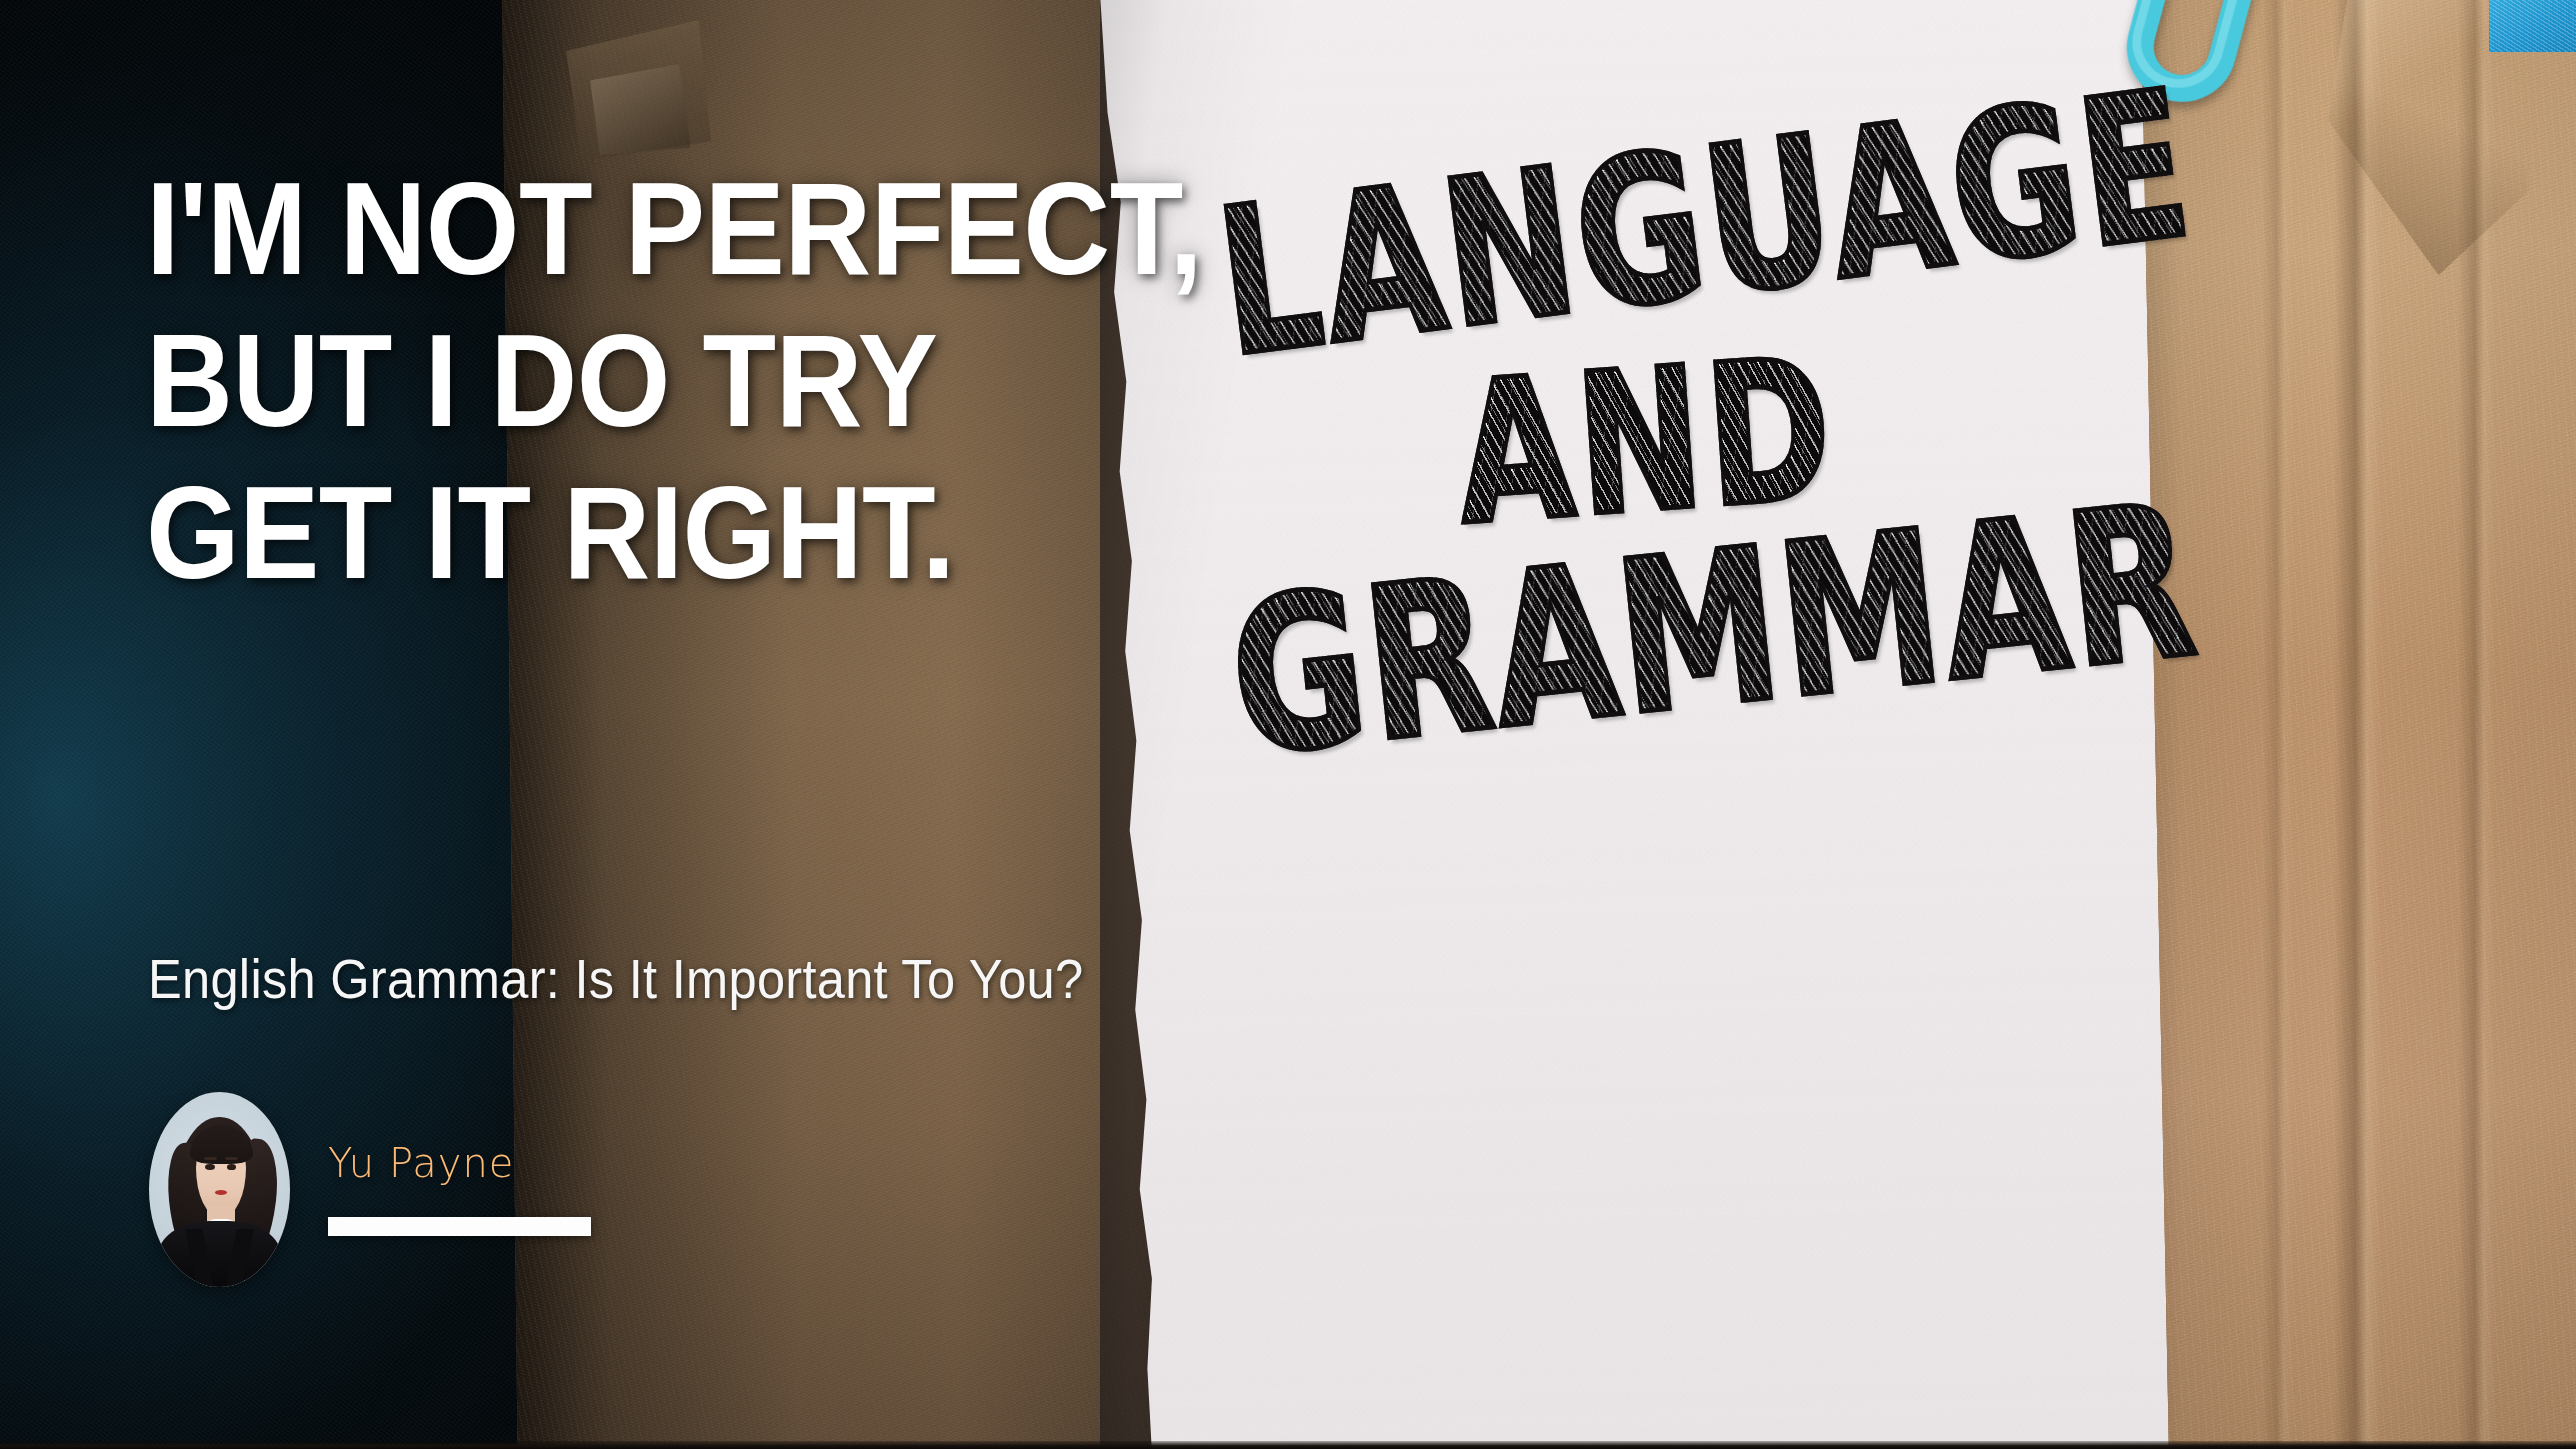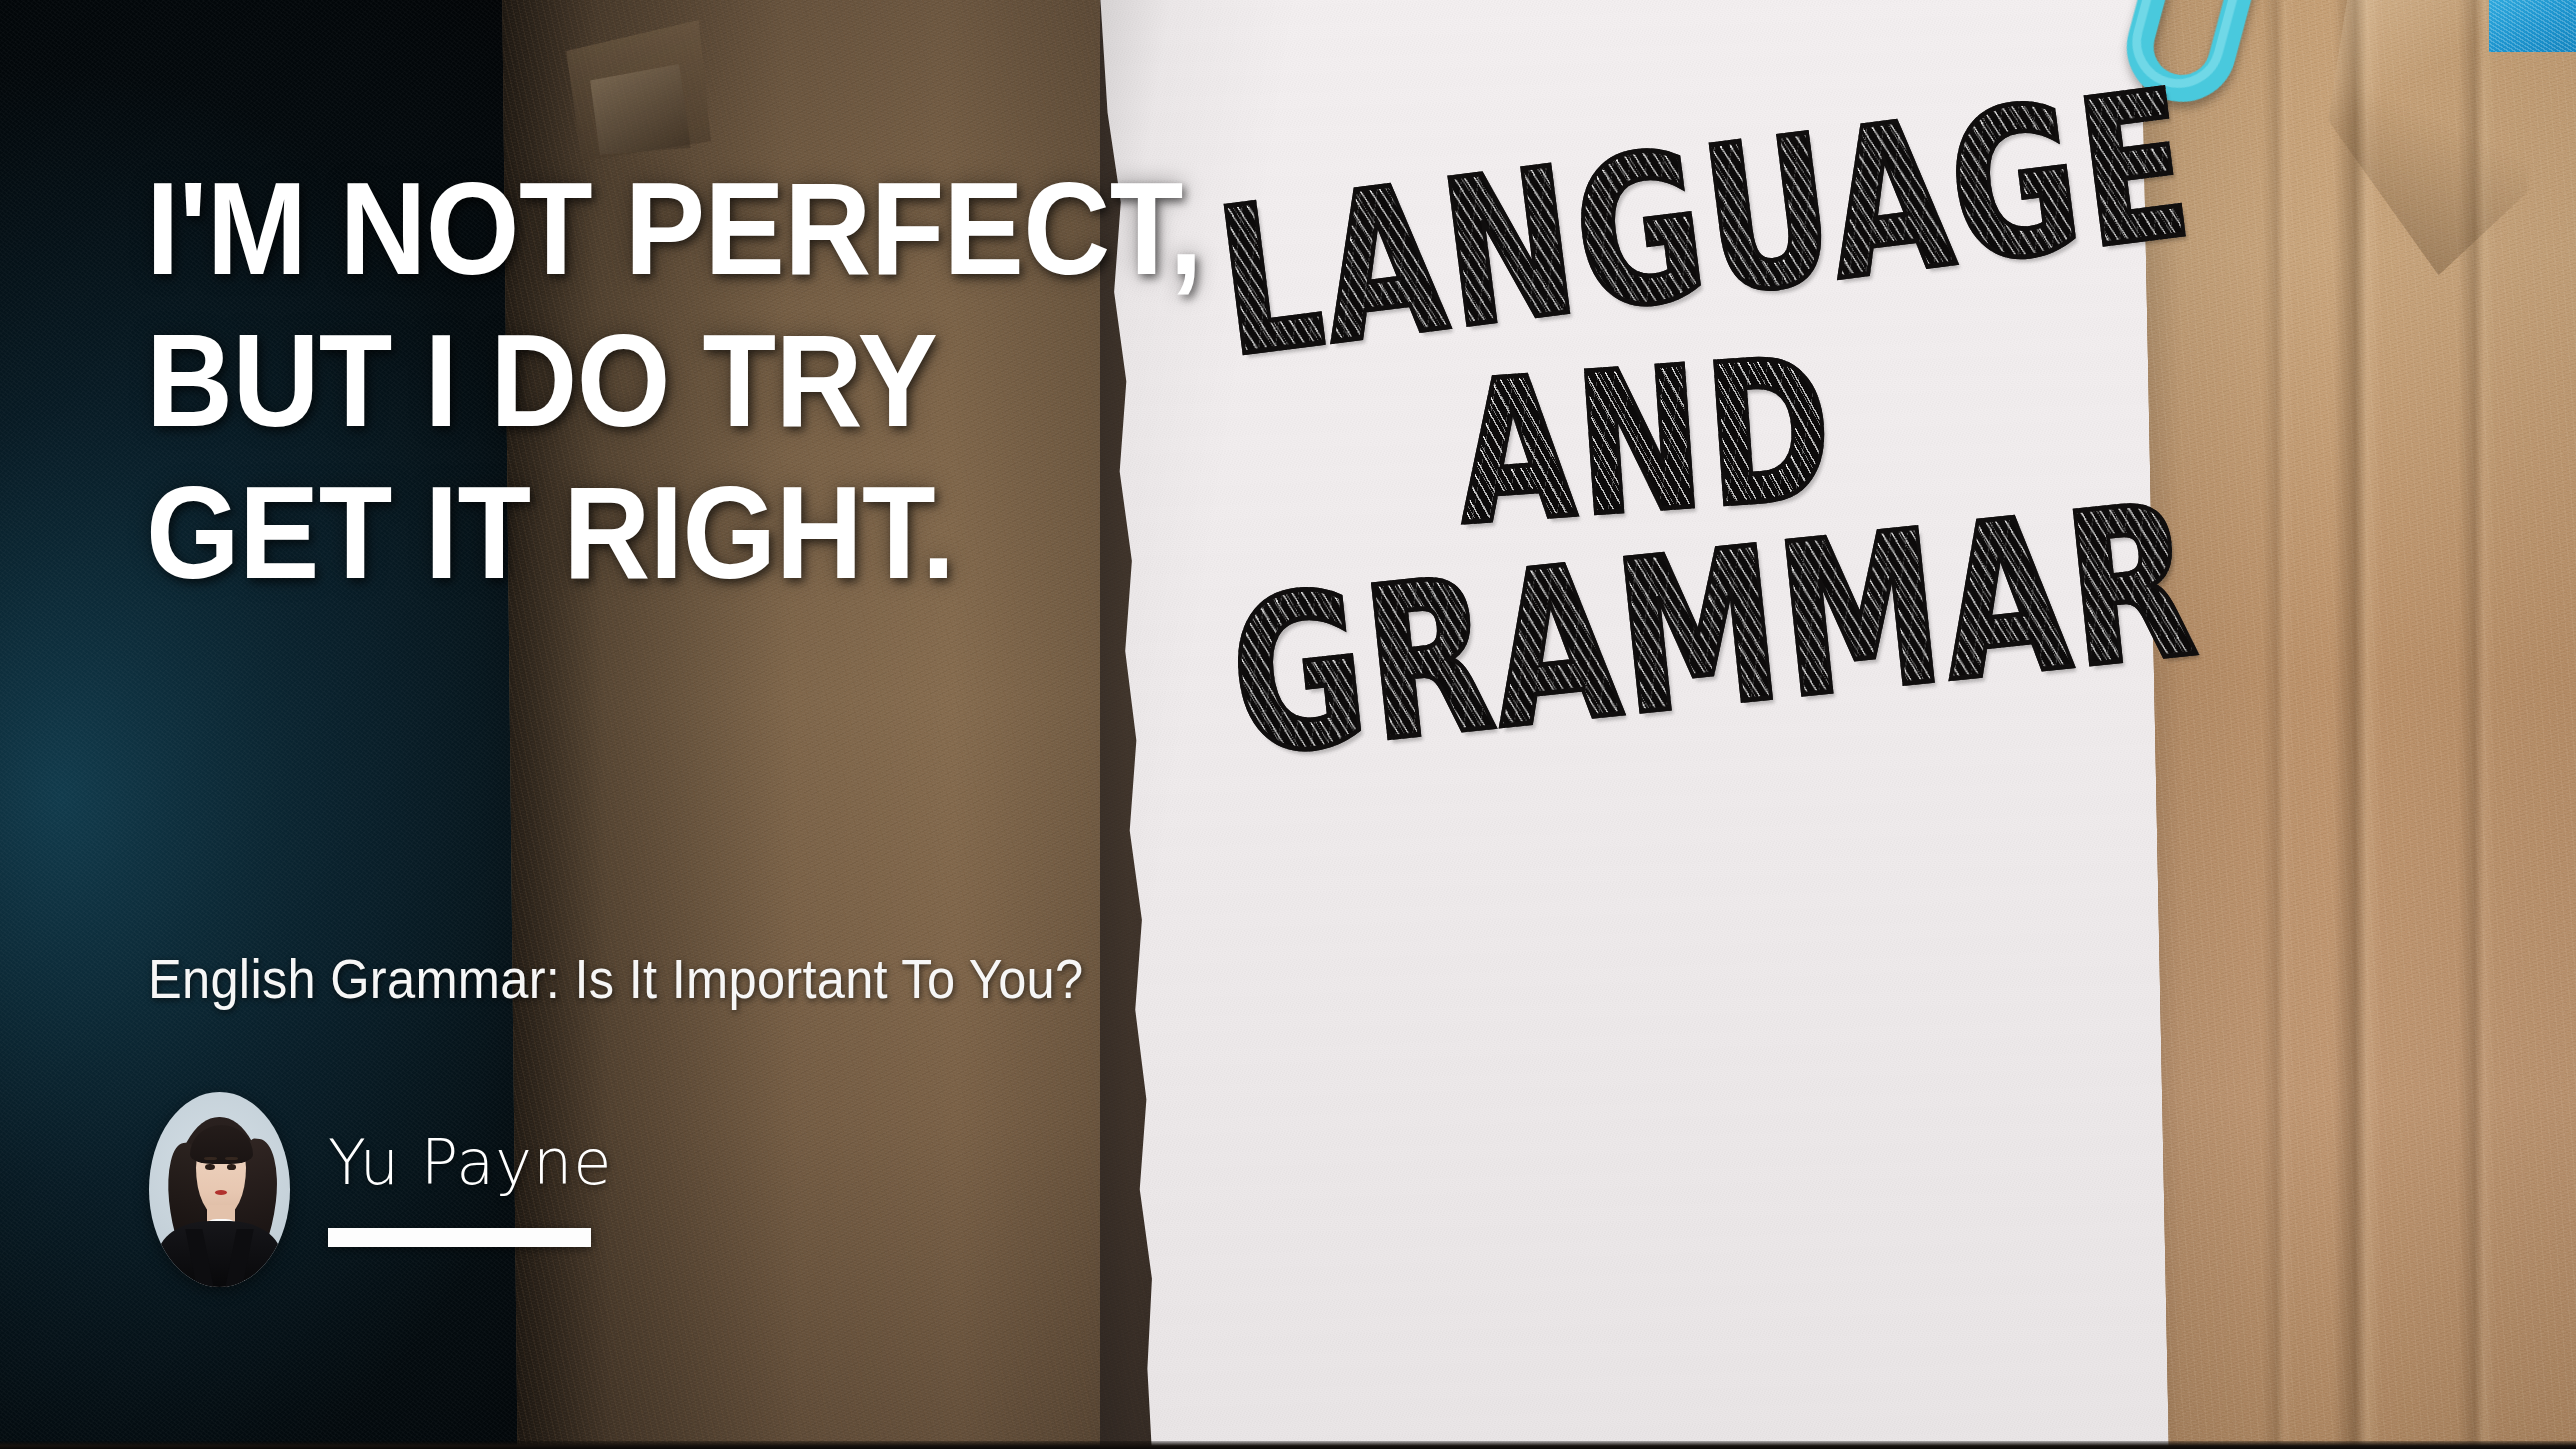--- a/index.html
+++ b/index.html
@@ -227,22 +227,22 @@
     border-radius:42% 42% 0 0/56% 56% 0 0;}
   .av-lapel-l{position:absolute;left:30%;bottom:0;width:12%;height:30%;
     background:#0d0d10;transform:skewX(11deg);}
   .av-lapel-r{position:absolute;right:30%;bottom:0;width:12%;height:30%;
     background:#0d0d10;transform:skewX(-11deg);}
 
   .author-col{margin-left:38px;}
   .author-name{
     font-family:"DejaVu Sans", sans-serif;
     font-weight:300;
-    font-size:62px;
-    color:#ffffff;
+    font-size:40px;
+    color:#fdba74;
     letter-spacing:1px;
     line-height:1;
     white-space:nowrap;
     text-shadow:1.3px 2px 6.7px rgba(0,0,0,.6);
   }
   .author-rule{
     margin-top:34px;width:263px;height:19px;background:#fdfdfd;
     box-shadow:0 2px 8px rgba(0,0,0,.5);
   }
 </style>

